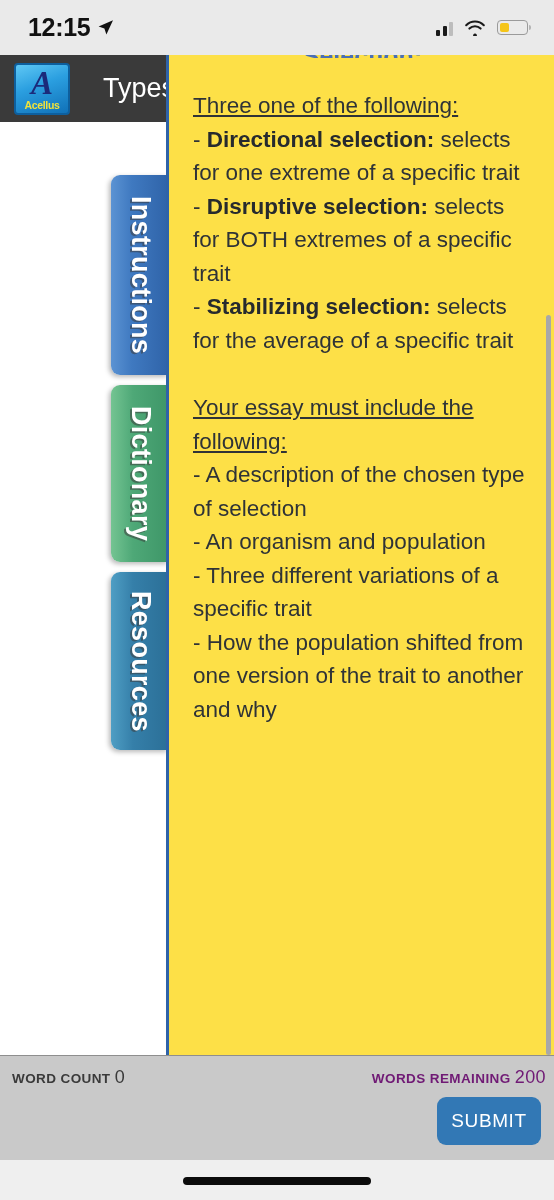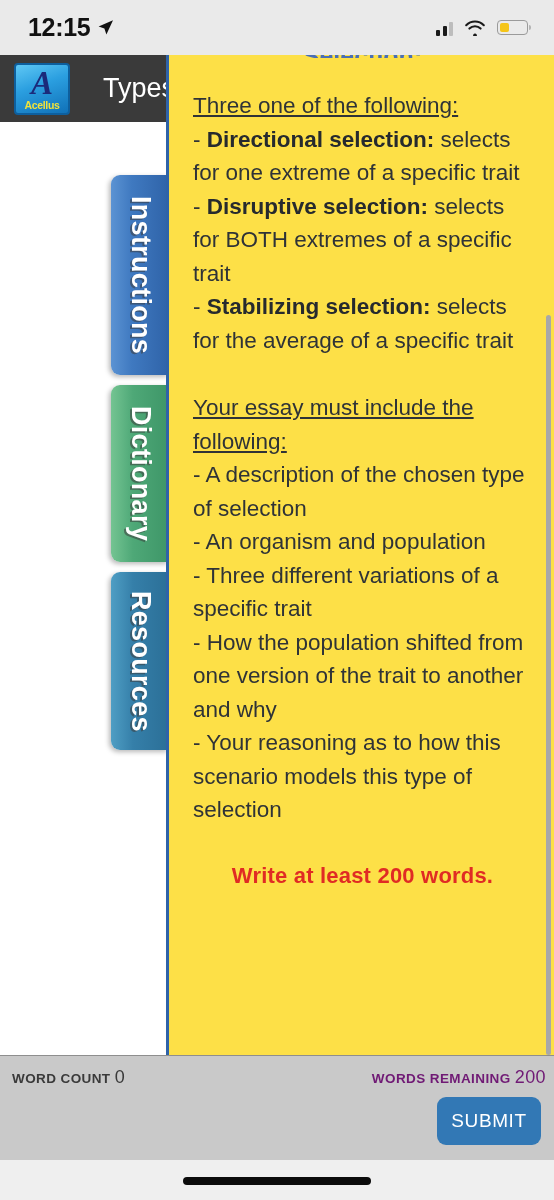--- a/index.html
+++ b/index.html
@@ -214,24 +214,22 @@
       </div>
 
       <div class="spacer"></div>
 
       <div>
         <div class="uline">Your essay must include the following:</div>
         <div class="item">- A description of the chosen type of selection</div>
         <div class="item">- An organism and population</div>
         <div class="item">- Three different variations of a specific trait</div>
         <div class="item">- How the population shifted from one version of the trait to another and why</div>
-        <div class="item">- Your reasoning as to how this scenario models this type of selection</div>
-      </div>
-
-      <div class="redline">Write at least 200 words.</div>
+      </div>
+
     </div>
 
     <div class="scrollbar"></div>
   </div>
 
   <div class="bottombar">
     <div class="wc-left">
       <span>WORD COUNT</span>
       <span class="wc-num">0</span>
     </div>

